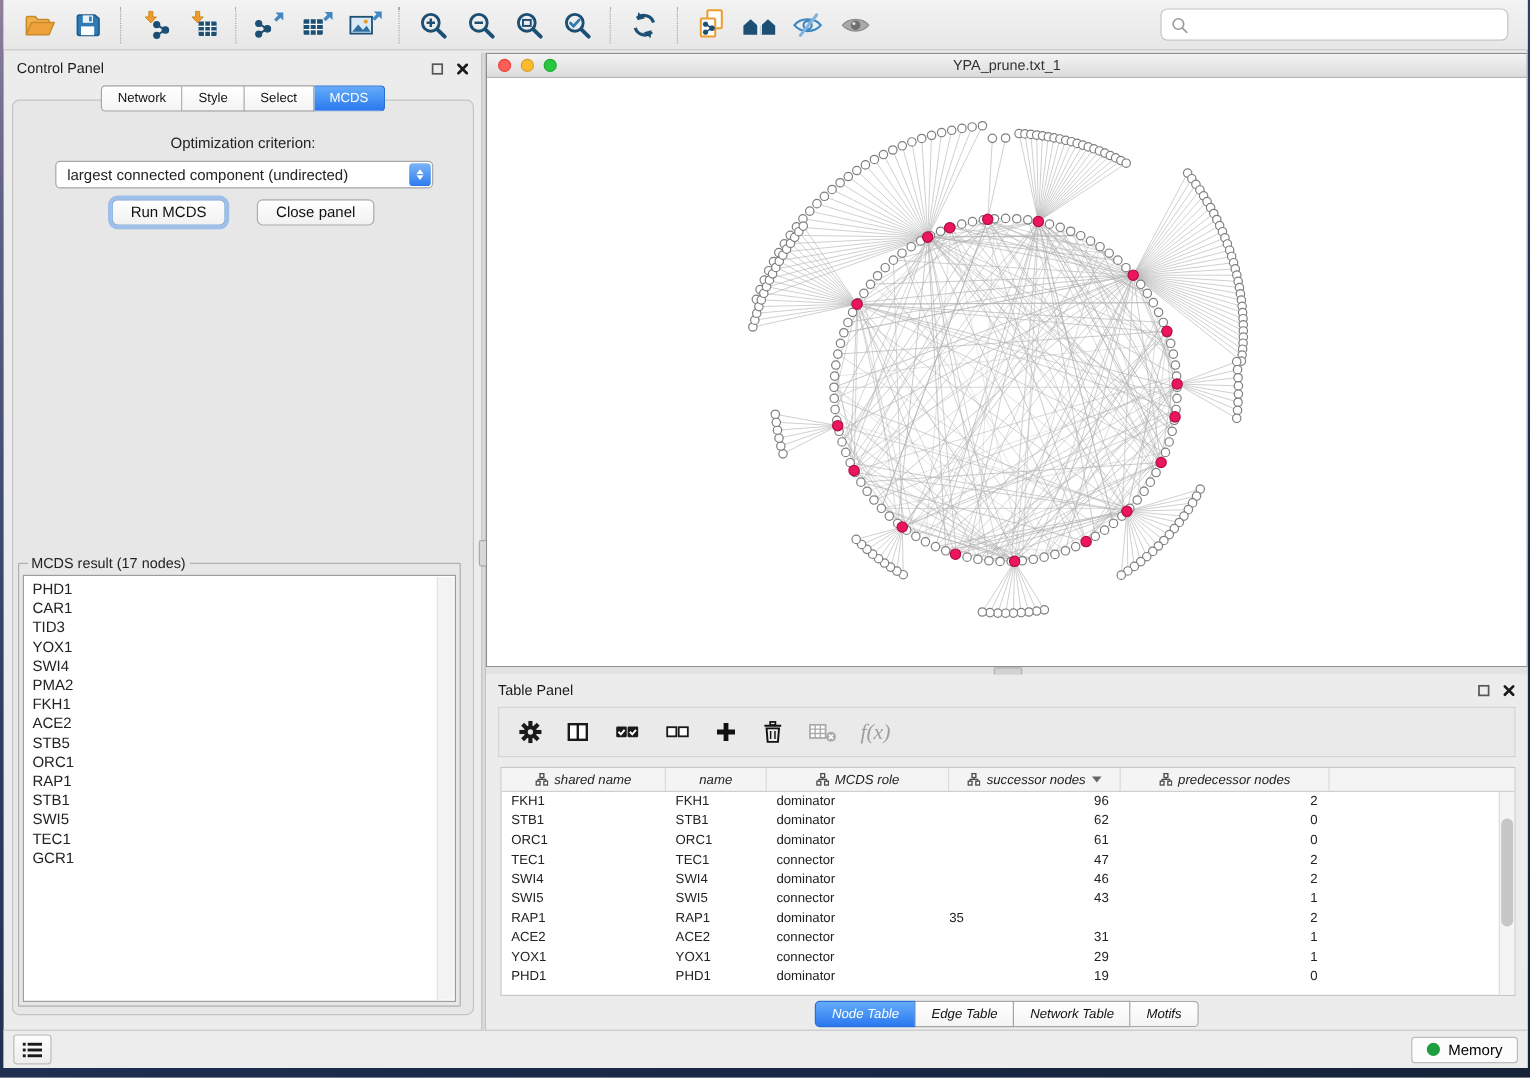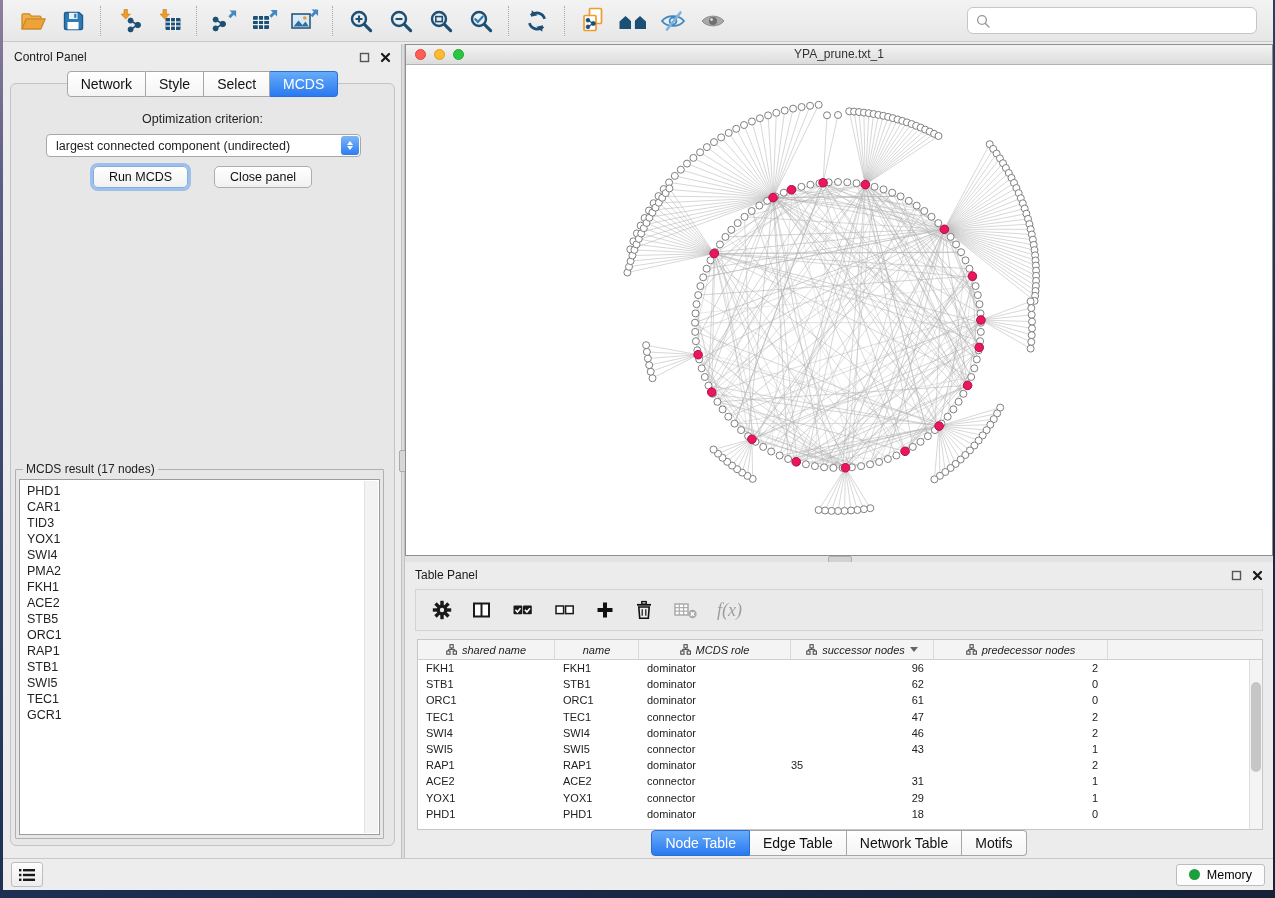--- a/index.html
+++ b/index.html
@@ -21,21 +21,21 @@
 
   
   .panel-titlebar{height:26px;display:flex;align-items:center;justify-content:space-between;
     padding:0 10px;font-size:12px;color:#1a1a1a;}
   .win-btns{display:flex;align-items:center;gap:10px;}
 
   
   .control-panel{position:absolute;left:1px;top:44px;width:397px;bottom:32px;background:#ececec;}
   .seg-tabs{position:absolute;top:27px;left:0;right:0;display:flex;justify-content:center;z-index:3;}
   .seg{padding:4px 13px;background:linear-gradient(#ffffff,#f4f4f4);border:1px solid #a6a6a6;
-    border-left:none;font-size:14px;color:#111;}
+    border-left:none;font-size:11px;color:#111;}
   .seg:first-child{border-left:1px solid #a6a6a6;border-radius:4px 0 0 4px;}
   .seg:last-child{border-radius:0 4px 4px 0;}
   .seg.active{background:linear-gradient(#66acf9,#2a79f0);color:#fff;border-color:#2a6fd8;}
   .cp-content{position:absolute;left:6px;right:6px;top:39px;bottom:12px;background:#e7e7e7;
     border:1px solid #c3c3c3;border-radius:6px;}
   .opt-label{position:absolute;top:28px;left:0;right:0;text-align:center;font-size:12.5px;}
   .dropdown{position:absolute;top:50px;left:35px;width:315px;height:23px;background:#fff;
     border:1px solid #a8a8a8;border-radius:4px;display:flex;align-items:center;
     padding-left:9px;box-sizing:border-box;font-size:12.5px;}
   .dd-stepper{position:absolute;right:1px;top:1px;bottom:1px;width:18px;
@@ -90,21 +90,21 @@
     font-size:11px;color:#222;font-style:italic;}
   .th{display:flex;align-items:center;justify-content:center;gap:5px;border-right:1px solid #dadada;
     box-sizing:border-box;flex:none;}
   .th.fill{flex:1;border-right:none;}
   .sortchev{width:0;height:0;border:4px solid transparent;border-top:5px solid #666;margin-top:4px;}
   .tr{display:flex;height:16.2px;font-size:11px;align-items:center;}
   .td{box-sizing:border-box;flex:none;white-space:nowrap;overflow:hidden;}
   .vscroll{position:absolute;top:20px;right:0;bottom:0;width:12px;background:#f4f4f4;
     border-left:1px solid #ddd;}
   .vthumb{position:absolute;left:1px;right:1px;top:22px;height:90px;background:#c6c6c6;border-radius:5px;}
-  .table-tabs{position:absolute;left:0;right:0;bottom:2px;display:flex;justify-content:center;}
+  .table-tabs{position:absolute;left:0;right:0;bottom:2px;display:flex;justify-content:center;font-style:italic;}
 
   
   .statusbar{position:absolute;left:0;right:0;bottom:0;height:32px;background:#ededed;
     border-top:1px solid #c8c8c8;display:flex;align-items:center;justify-content:space-between;
     padding:0 8px;box-sizing:border-box;}
   .status-btn{width:32px;height:25px;background:linear-gradient(#fdfdfd,#ededed);
     border:1px solid #bdbdbd;border-radius:3px;display:flex;align-items:center;justify-content:center;}
   .memory-btn{display:flex;align-items:center;gap:7px;padding:3px 12px;background:#fcfcfc;
     border:1px solid #bdbdbd;border-radius:3px;font-size:12.5px;font-family:"Liberation Sans",sans-serif;}
   .memory-btn .dot{width:11px;height:11px;border-radius:50%;display:block;}
@@ -1239,21 +1239,21 @@
             <div class="td" style="width: 137px; padding: 0px 0px 0px 8px;">YOX1</div>
             <div class="td" style="width: 84px; padding: 0px 0px 0px 8px;">YOX1</div>
             <div class="td" style="width: 152px; padding: 0px 0px 0px 8px;">connector</div>
             <div class="td" style="width: 143px; padding: 0px 10px 0px 0px; text-align: right;">29</div>
             <div class="td" style="width: 174px; padding: 0px 10px 0px 0px; text-align: right;">1</div>
           </div>
           <div class="tr">
             <div class="td" style="width: 137px; padding: 0px 0px 0px 8px;">PHD1</div>
             <div class="td" style="width: 84px; padding: 0px 0px 0px 8px;">PHD1</div>
             <div class="td" style="width: 152px; padding: 0px 0px 0px 8px;">dominator</div>
-            <div class="td" style="width: 143px; padding: 0px 10px 0px 0px; text-align: right;">18</div>
+            <div class="td" style="width: 143px; padding: 0px 10px 0px 0px; text-align: right;">19</div>
             <div class="td" style="width: 174px; padding: 0px 10px 0px 0px; text-align: right;">0</div>
           </div>
         </div>
       <div class="vscroll">
           <div class="vthumb"></div>
         </div>
     </div>
     <div class="table-tabs seg-tabs" id="table-tabs" style="position:absolute;top:auto;">
         <span class="seg active">Node Table</span>
         <span class="seg">Edge Table</span>

